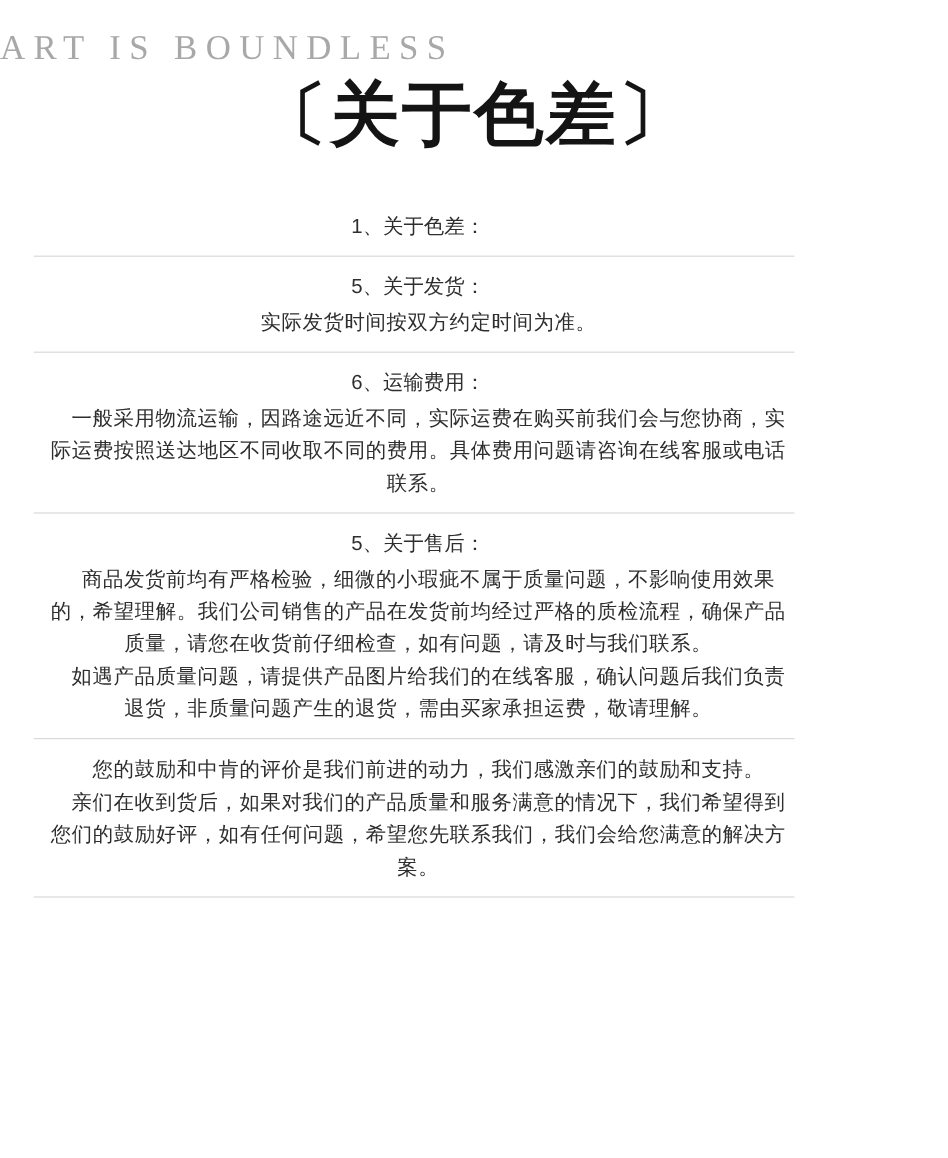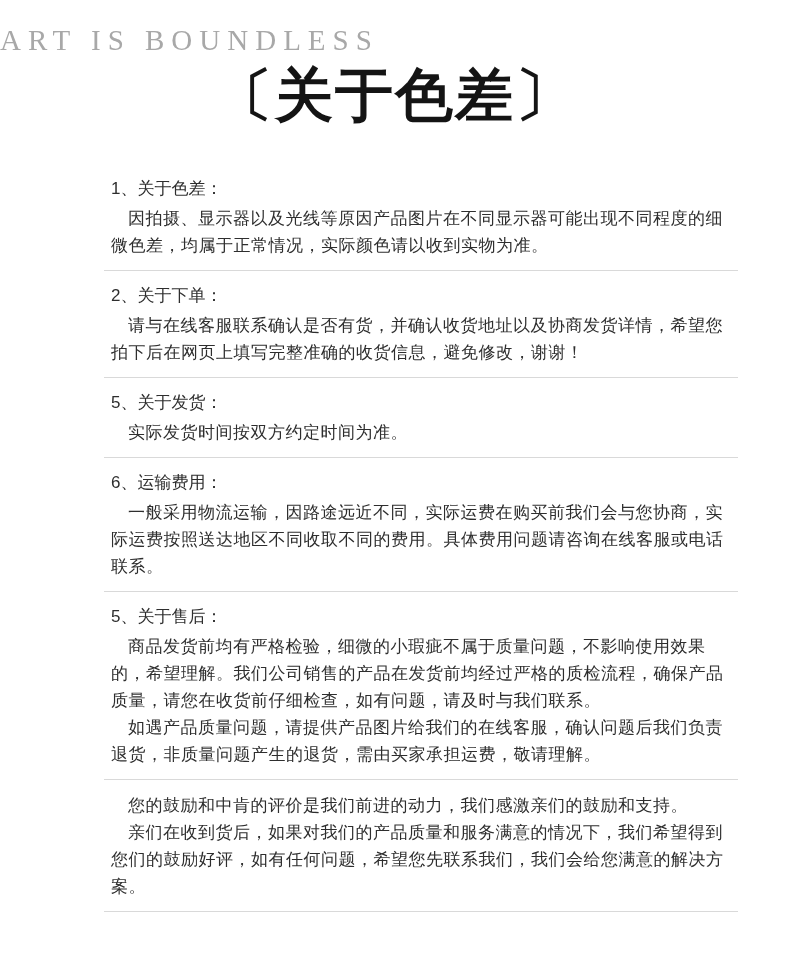--- a/index.html
+++ b/index.html
@@ -27,22 +27,23 @@
     font-family: "Liberation Serif", "DejaVu Serif", serif;
     font-size: 58px;
     font-weight: 700;
     color: #141414;
     letter-spacing: 2px;
     margin-top: 6px;
     line-height: 1.15;
   }
 
   .sections {
-    margin: 46px auto 0 104px;
+    margin: 46px auto 0 28px;
     width: 634px;
+    text-align: center;
   }
   .section { }
   .section-heading {
     font-size: 17px;
     font-weight: 400;
     color: #2e2e2e;
     padding-left: 7px;
     line-height: 26px;
     margin-bottom: 3px;
   }
@@ -67,29 +68,23 @@
 <div class="page">
 
   <div class="brand-subtitle">ART IS BOUNDLESS</div>
 
   <h1 class="page-title">〔关于色差〕</h1>
 
   <div class="sections">
 
     <section class="section">
       <h2 class="section-heading">1、关于色差：</h2>
-      <p>因拍摄、显示器以及光线等原因产品图片在不同显示器可能出现不同程度的细微色差，均属于正常情况，实际颜色请以收到实物为准。</p>
       <hr class="divider">
     </section>
 
-    <section class="section">
-      <h2 class="section-heading">2、关于下单：</h2>
-      <p>请与在线客服联系确认是否有货，并确认收货地址以及协商发货详情，希望您拍下后在网页上填写完整准确的收货信息，避免修改，谢谢！</p>
-      <hr class="divider">
-    </section>
 
     <section class="section">
       <h2 class="section-heading">5、关于发货：</h2>
       <p>实际发货时间按双方约定时间为准。</p>
       <hr class="divider">
     </section>
 
     <section class="section">
       <h2 class="section-heading">6、运输费用：</h2>
       <p>一般采用物流运输，因路途远近不同，实际运费在购买前我们会与您协商，实际运费按照送达地区不同收取不同的费用。具体费用问题请咨询在线客服或电话联系。</p>

